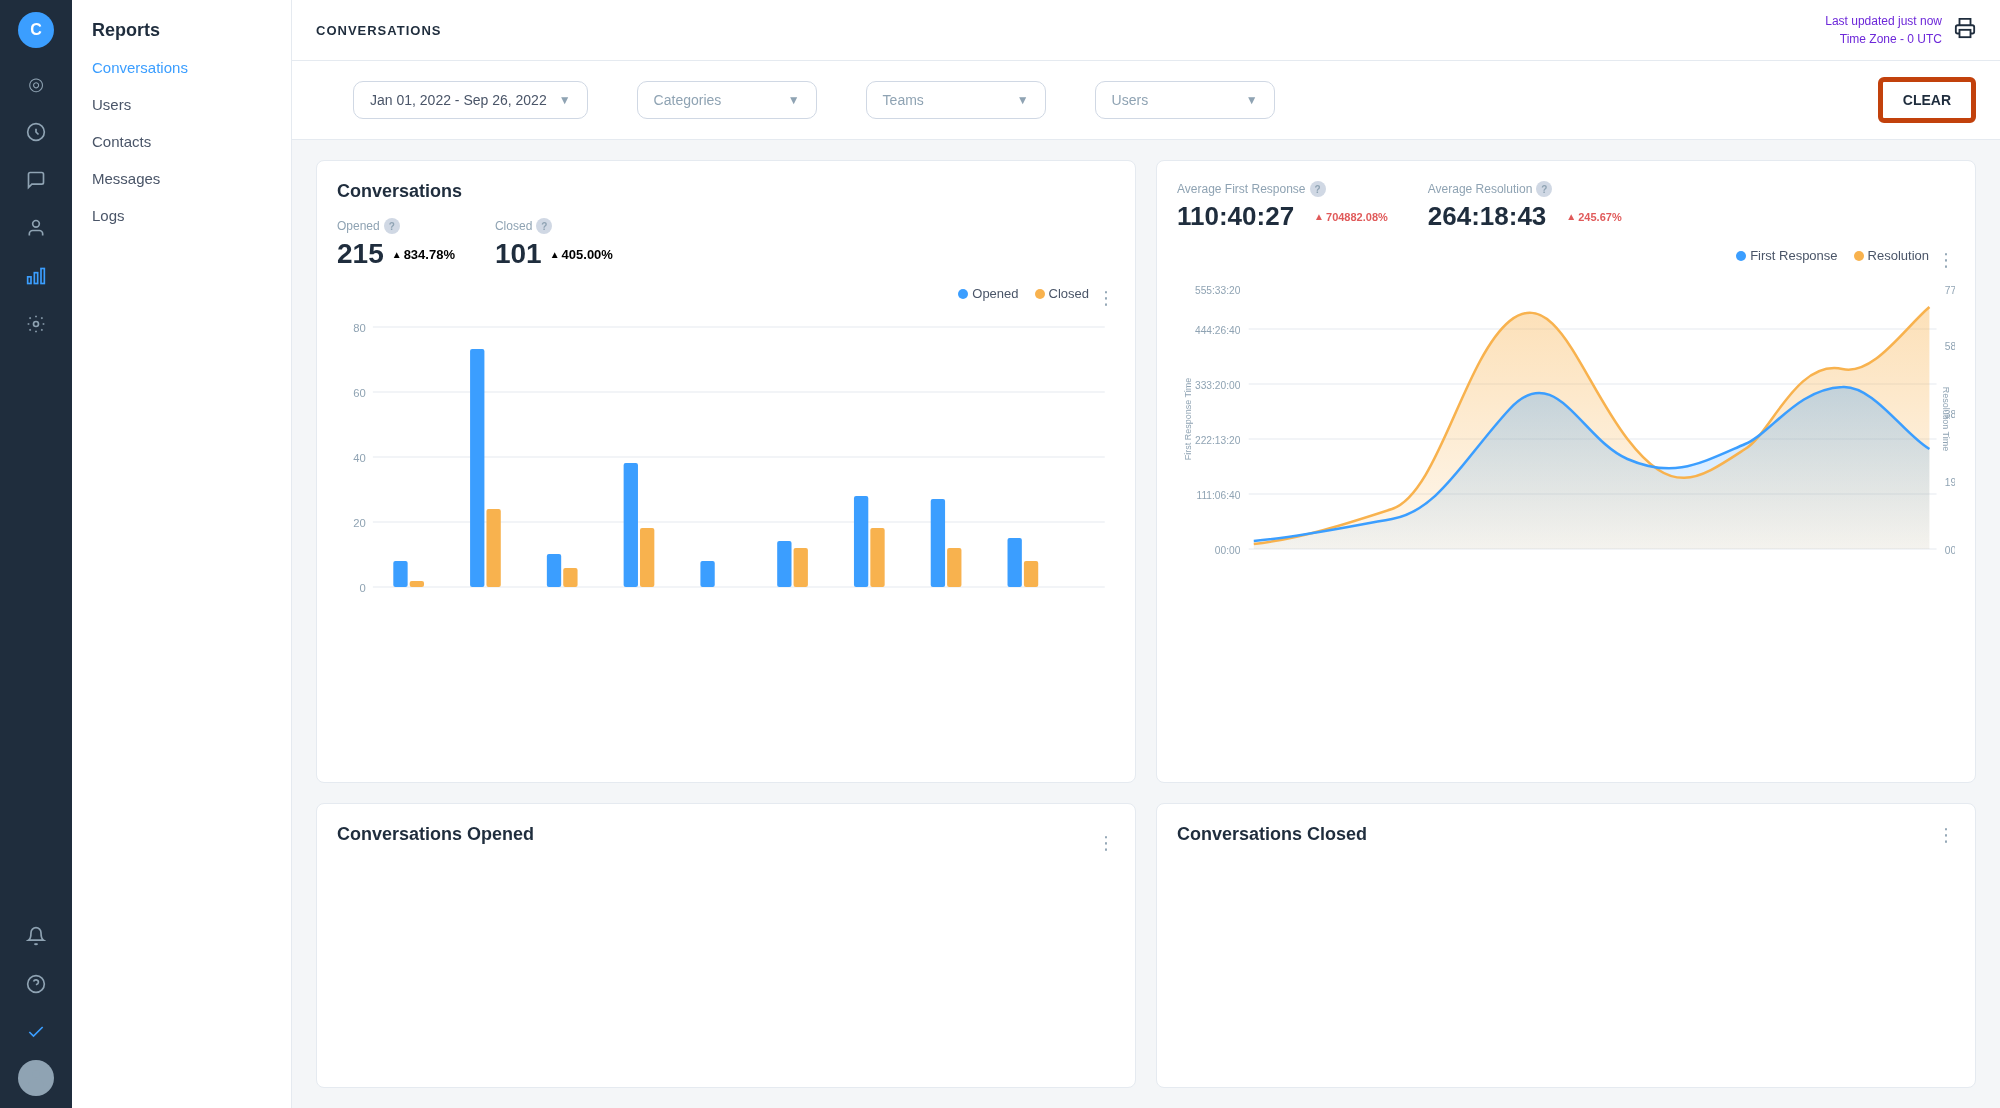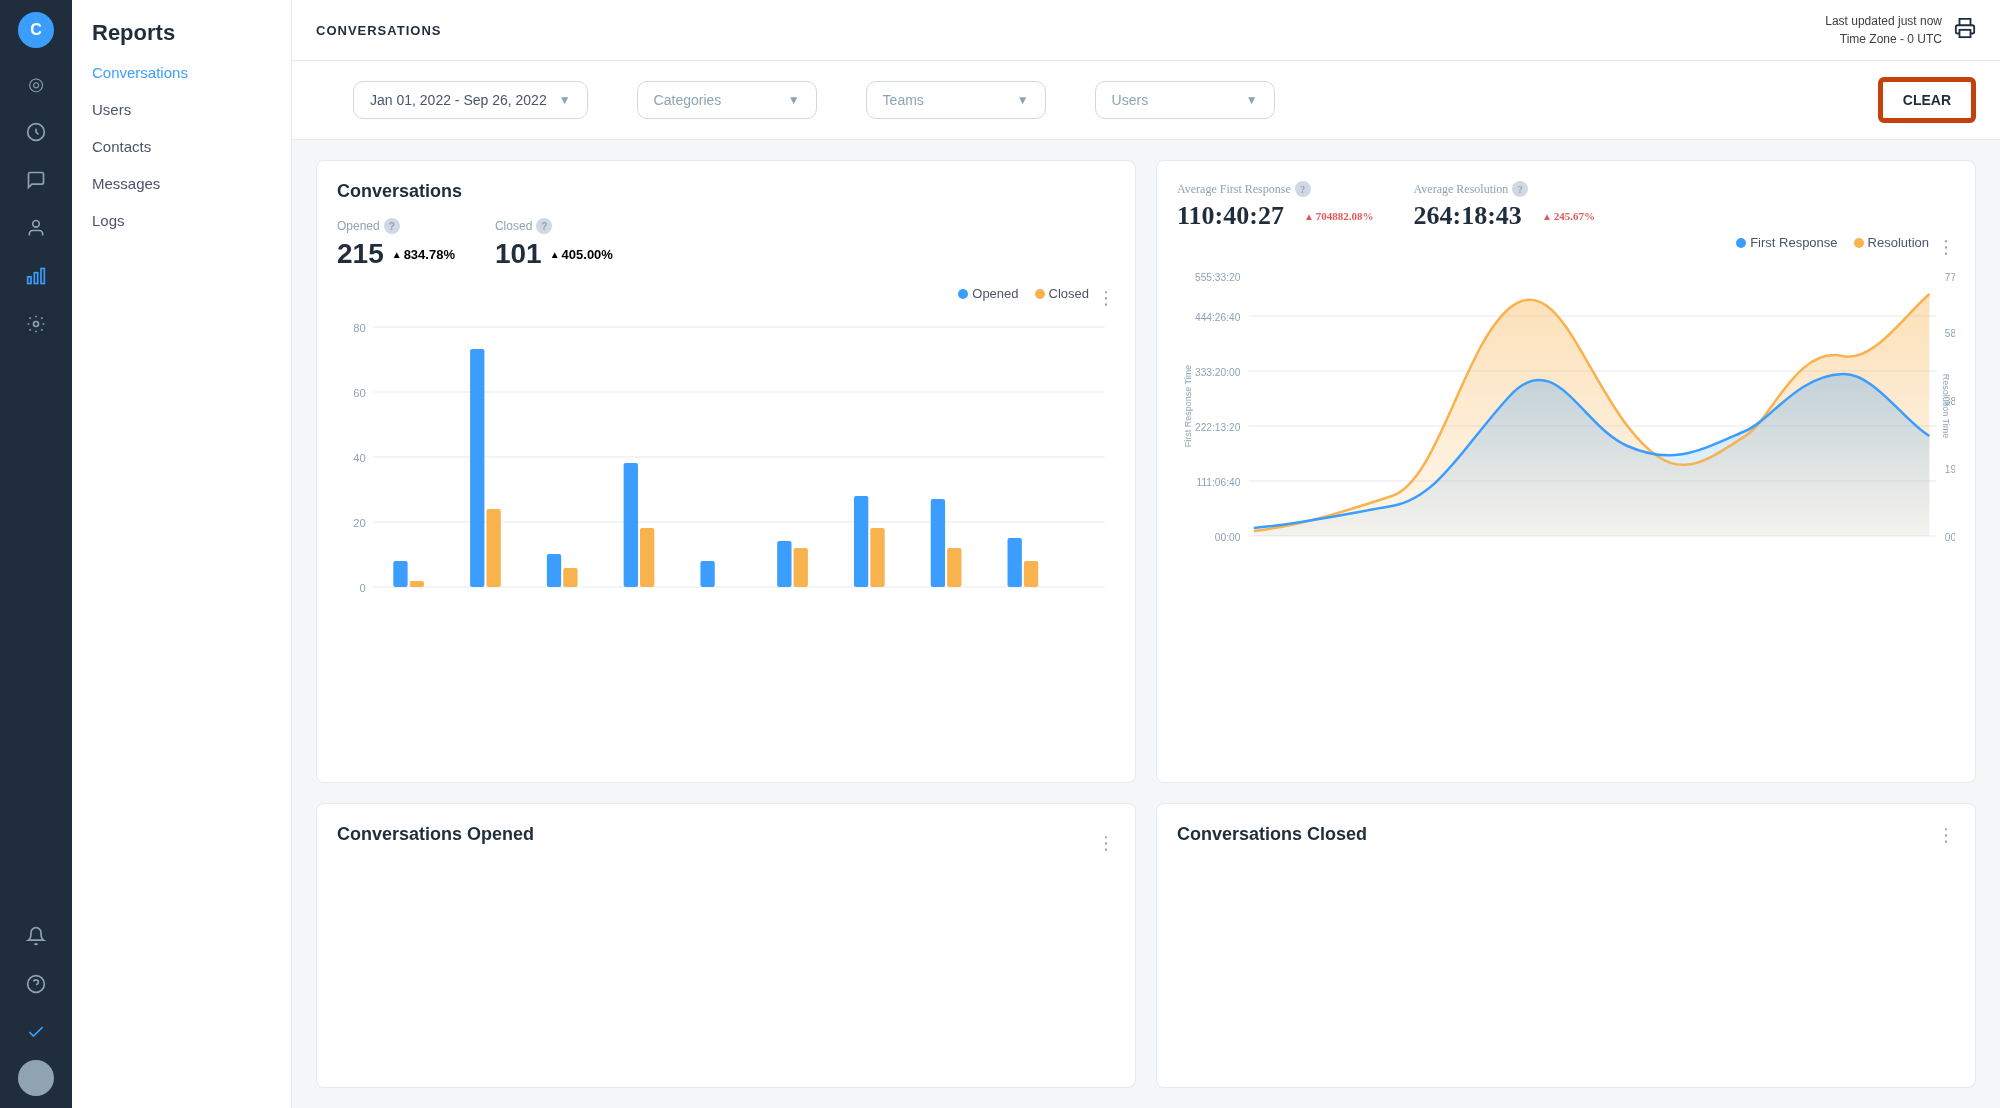--- a/index.html
+++ b/index.html
@@ -8,30 +8,30 @@
     
     .sidebar { width: 72px; background: #1f2d3d; display: flex; flex-direction: column; align-items: center; padding: 12px 0; gap: 8px; flex-shrink: 0; }
     .sidebar-avatar { width: 36px; height: 36px; border-radius: 50%; background: #3b9eff; color: white; display: flex; align-items: center; justify-content: center; font-weight: 700; font-size: 16px; margin-bottom: 8px; }
     .sidebar-icon { width: 40px; height: 40px; display: flex; align-items: center; justify-content: center; border-radius: 8px; color: #8fa3b3; cursor: pointer; font-size: 18px; }
     .sidebar-icon.active { color: #3b9eff; }
     .sidebar-bottom { margin-top: auto; display: flex; flex-direction: column; align-items: center; gap: 8px; }
     .sidebar-user-avatar { width: 36px; height: 36px; border-radius: 50%; background: #8fa3b3; overflow: hidden; display: flex; align-items: center; justify-content: center; }
 
     
     .left-nav { width: 220px; background: white; border-right: 1px solid #e5eaf0; display: flex; flex-direction: column; padding: 20px 0; flex-shrink: 0; }
-    .left-nav-title { font-size: 22px; font-weight: 700; color: #1f2d3d; padding: 0 20px 8px; }
+    .left-nav-title { font-size: 18px; font-weight: 700; color: #1f2d3d; padding: 0 20px 8px; }
     .left-nav-item { padding: 10px 20px; font-size: 15px; color: #4a5568; cursor: pointer; }
     .left-nav-item.active { color: #3b9eff; }
 
     
     .main { flex: 1; display: flex; flex-direction: column; overflow: hidden; }
     .main-header { background: white; border-bottom: 1px solid #e5eaf0; padding: 12px 24px; display: flex; align-items: center; justify-content: space-between; }
     .main-header-title { font-size: 13px; font-weight: 700; letter-spacing: 1px; color: #1f2d3d; text-transform: uppercase; }
     .header-right { display: flex; align-items: center; gap: 12px; }
-    .header-update { text-align: right; font-size: 12px; color: #404040; line-height: 1.5; }
+    .header-update { text-align: right; font-size: 12px; color: #6d28d9; line-height: 1.5; }
     .print-icon { font-size: 20px; color: #4a5568; cursor: pointer; }
 
     
     .filters { background: white; border-bottom: 1px solid #e5eaf0; padding: 16px 24px; display: flex; gap: 12px; align-items: center; }
     .filter-dropdown { border: 1px solid #d0d8e4; border-radius: 10px; padding: 10px 16px; display: flex; align-items: center; justify-content: space-between; cursor: pointer; font-size: 14px; color: #4a5568; background: white; margin-left: 37px; }
     .filter-dropdown.date { min-width: 220px; }
     .filter-dropdown.categories { min-width: 180px; color: #8fa3b3; }
     .filter-dropdown.teams { min-width: 180px; color: #8fa3b3; text-align: center; }
     .filter-dropdown.users { min-width: 180px; color: #8fa3b3; }
     .filter-dropdown .chevron { margin-left: 12px; font-size: 12px; color: #8fa3b3; }
@@ -58,21 +58,21 @@
     .legend-item { display: flex; align-items: center; }
     .chart-menu { margin-left: 8px; color: #8fa3b3; cursor: pointer; font-size: 18px; }
 
     
     .chart-area { position: relative; height: 280px; }
 
     
     .info-icon { display: inline-flex; align-items: center; justify-content: center; width: 16px; height: 16px; border-radius: 50%; background: #d0d8e4; color: #8fa3b3; font-size: 10px; font-weight: 700; cursor: pointer; }
 
     
-    .perf-stats { display: flex; gap: 40px; margin-bottom: 4px; font-family: Liberation Serif, serif; }
+    .perf-stats { display: flex; gap: 40px; margin-bottom: 16px; }
     .perf-value { font-size: 26px; font-weight: 700; color: #1f2d3d; display: flex; align-items: center; gap: 20px; }
     .perf-change { font-size: 11px; color: #e05a5a; display: flex; align-items: center; gap: 2px; }
     .perf-change.up::before { content: '▲'; font-size: 10px; }
 
     
     .card-bottom { background: white; border-radius: 8px; border: 1px solid #e5eaf0; padding: 20px; min-height: 120px; }
   </style>
 </head>
 <body>
 

